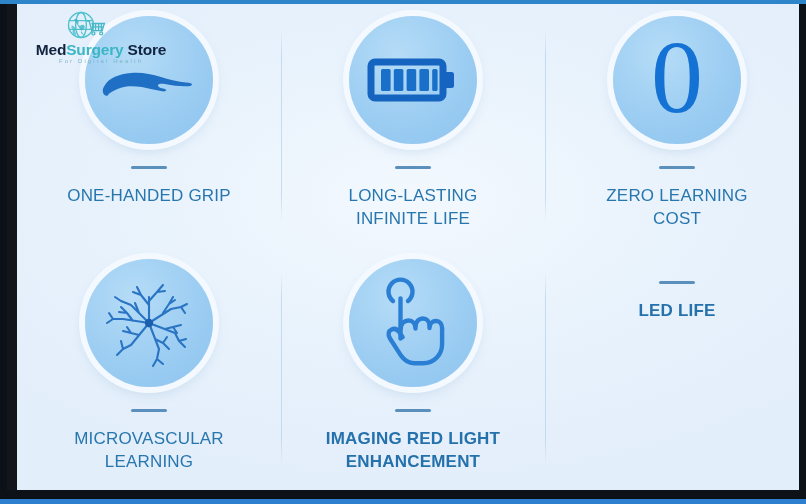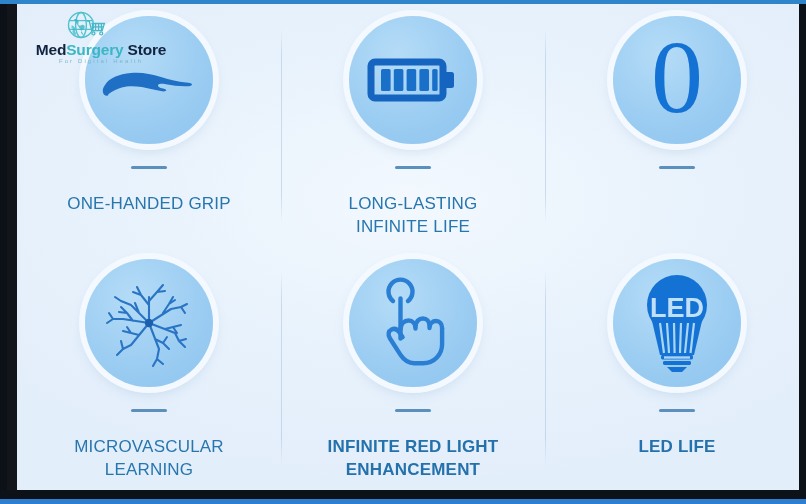--- a/index.html
+++ b/index.html
@@ -170,21 +170,21 @@
   .divider {
     width: 36px;
     height: 3px;
     border-radius: 2px;
     background: #5b90bd;
     margin-top: 22px;
     flex: none;
   }
 
   .label {
-    margin-top: 24px;
+    margin-top: 16px;
     text-align: center;
     font-size: 17px;
     line-height: 1.33;
     letter-spacing: 0.2px;
     color: #2876ae;
     padding: 0 10px;
     white-space: pre-line;
   }
   .label.strong {
     font-weight: bold;
@@ -258,20 +258,22 @@
 
       <div class="cell col3">
         <div class="badge">
           <span>
             <svg width="92" height="96" viewBox="0 0 92 96">
               <text x="46" y="80" text-anchor="middle" font-family="'Liberation Serif', serif" font-size="104" fill="#1472d4">0</text>
             </svg>
           </span>
         </div>
         <div class="divider"></div>
+        <div class="label">ZERO LEARNING
+COST</div>
       </div>
 
       <div class="cell col1">
         <div class="badge">
           <span>
             <svg width="104" height="104" viewBox="0 0 104 104">
               <g fill="none" stroke="#2a74c4" stroke-width="2.1" stroke-linecap="round">
                 <path d="M52 52 L52 26 M52 34 L44 24 M44 24 L40 16 M44 24 L36 21 M52 30 L60 21 M60 21 L66 14 M60 21 L68 20"></path>
                 <path d="M52 52 L74 38 M66 42 L72 33 M72 33 L78 29 M72 33 L76 26 M74 38 L84 36 M84 36 L90 33 M84 36 L88 42"></path>
                 <path d="M52 52 L78 62 M68 58 L76 56 M76 56 L84 54 M76 56 L80 62 M78 62 L82 70 M82 70 L88 76 M82 70 L89 68"></path>
@@ -298,45 +300,25 @@
                 <path d="M32.5 24.5v40"></path>
                 <path d="M32.5 55.5c0-6 4-9 8-9s7 3 7 8"></path>
                 <path d="M47.5 52.5c0-5 3.6-8 7.4-8s6.6 3 6.6 7.6"></path>
                 <path d="M61.5 54c0-4.4 3.2-7 6.6-7s6 2.8 6 7.2"></path>
                 <path d="M74.1 54.2v16c0 10-7.6 19-19 19H46c-6 0-9.6-2.6-13-7.6L22 64.5c-2.6-4-1.4-7.6 1.6-9 3-1.4 6 0 8 3l3 4.6"></path>
               </g>
             </svg>
           </span>
         </div>
         <div class="divider"></div>
-        <div class="label strong">INFINITE RED LIGHT
+        <div class="label strong">IMAGING RED LIGHT
 ENHANCEMENT</div>
       </div>
 
       <div class="cell col3">
-        <div class="badge">
-          <span>
-            <svg width="82" height="100" viewBox="0 0 82 100">
-              <circle cx="41" cy="32" r="30" fill="#1472d4"></circle>
-              <path d="M16 48 L24 82 h34 l8 -34 z" fill="#1472d4"></path>
-              <g stroke="#a9d6f6" stroke-width="2.2">
-                <path d="M24 50 L28 80 M31 50 L33 80 M38 50 L38.6 80 M45 50 L44 80 M52 50 L49 80 M58 50 L54.5 80"></path>
-              </g>
-              <g fill="#1472d4">
-                <rect x="25" y="82" width="32" height="4.4" rx="1.4"></rect>
-                <rect x="27" y="88" width="28" height="4" rx="1.4"></rect>
-                <path d="M31 94 h20 l-5 5 h-10 z"></path>
-              </g>
-              <g stroke="#a9d6f6" stroke-width="2.4">
-                <path d="M28 84.5 h26"></path>
-              </g>
-              <text x="41" y="44" text-anchor="middle" font-family="'Liberation Sans', sans-serif" font-size="27" font-weight="bold" fill="#bfe0f8">LED</text>
-            </svg>
-          </span>
-        </div>
         <div class="divider"></div>
         <div class="label strong">LED LIFE</div>
       </div>
 
     </div>
   </div>
 
   <div class="bezel-left"></div>
   <div class="bezel-right"></div>
   <div class="bezel-bottom"></div>

